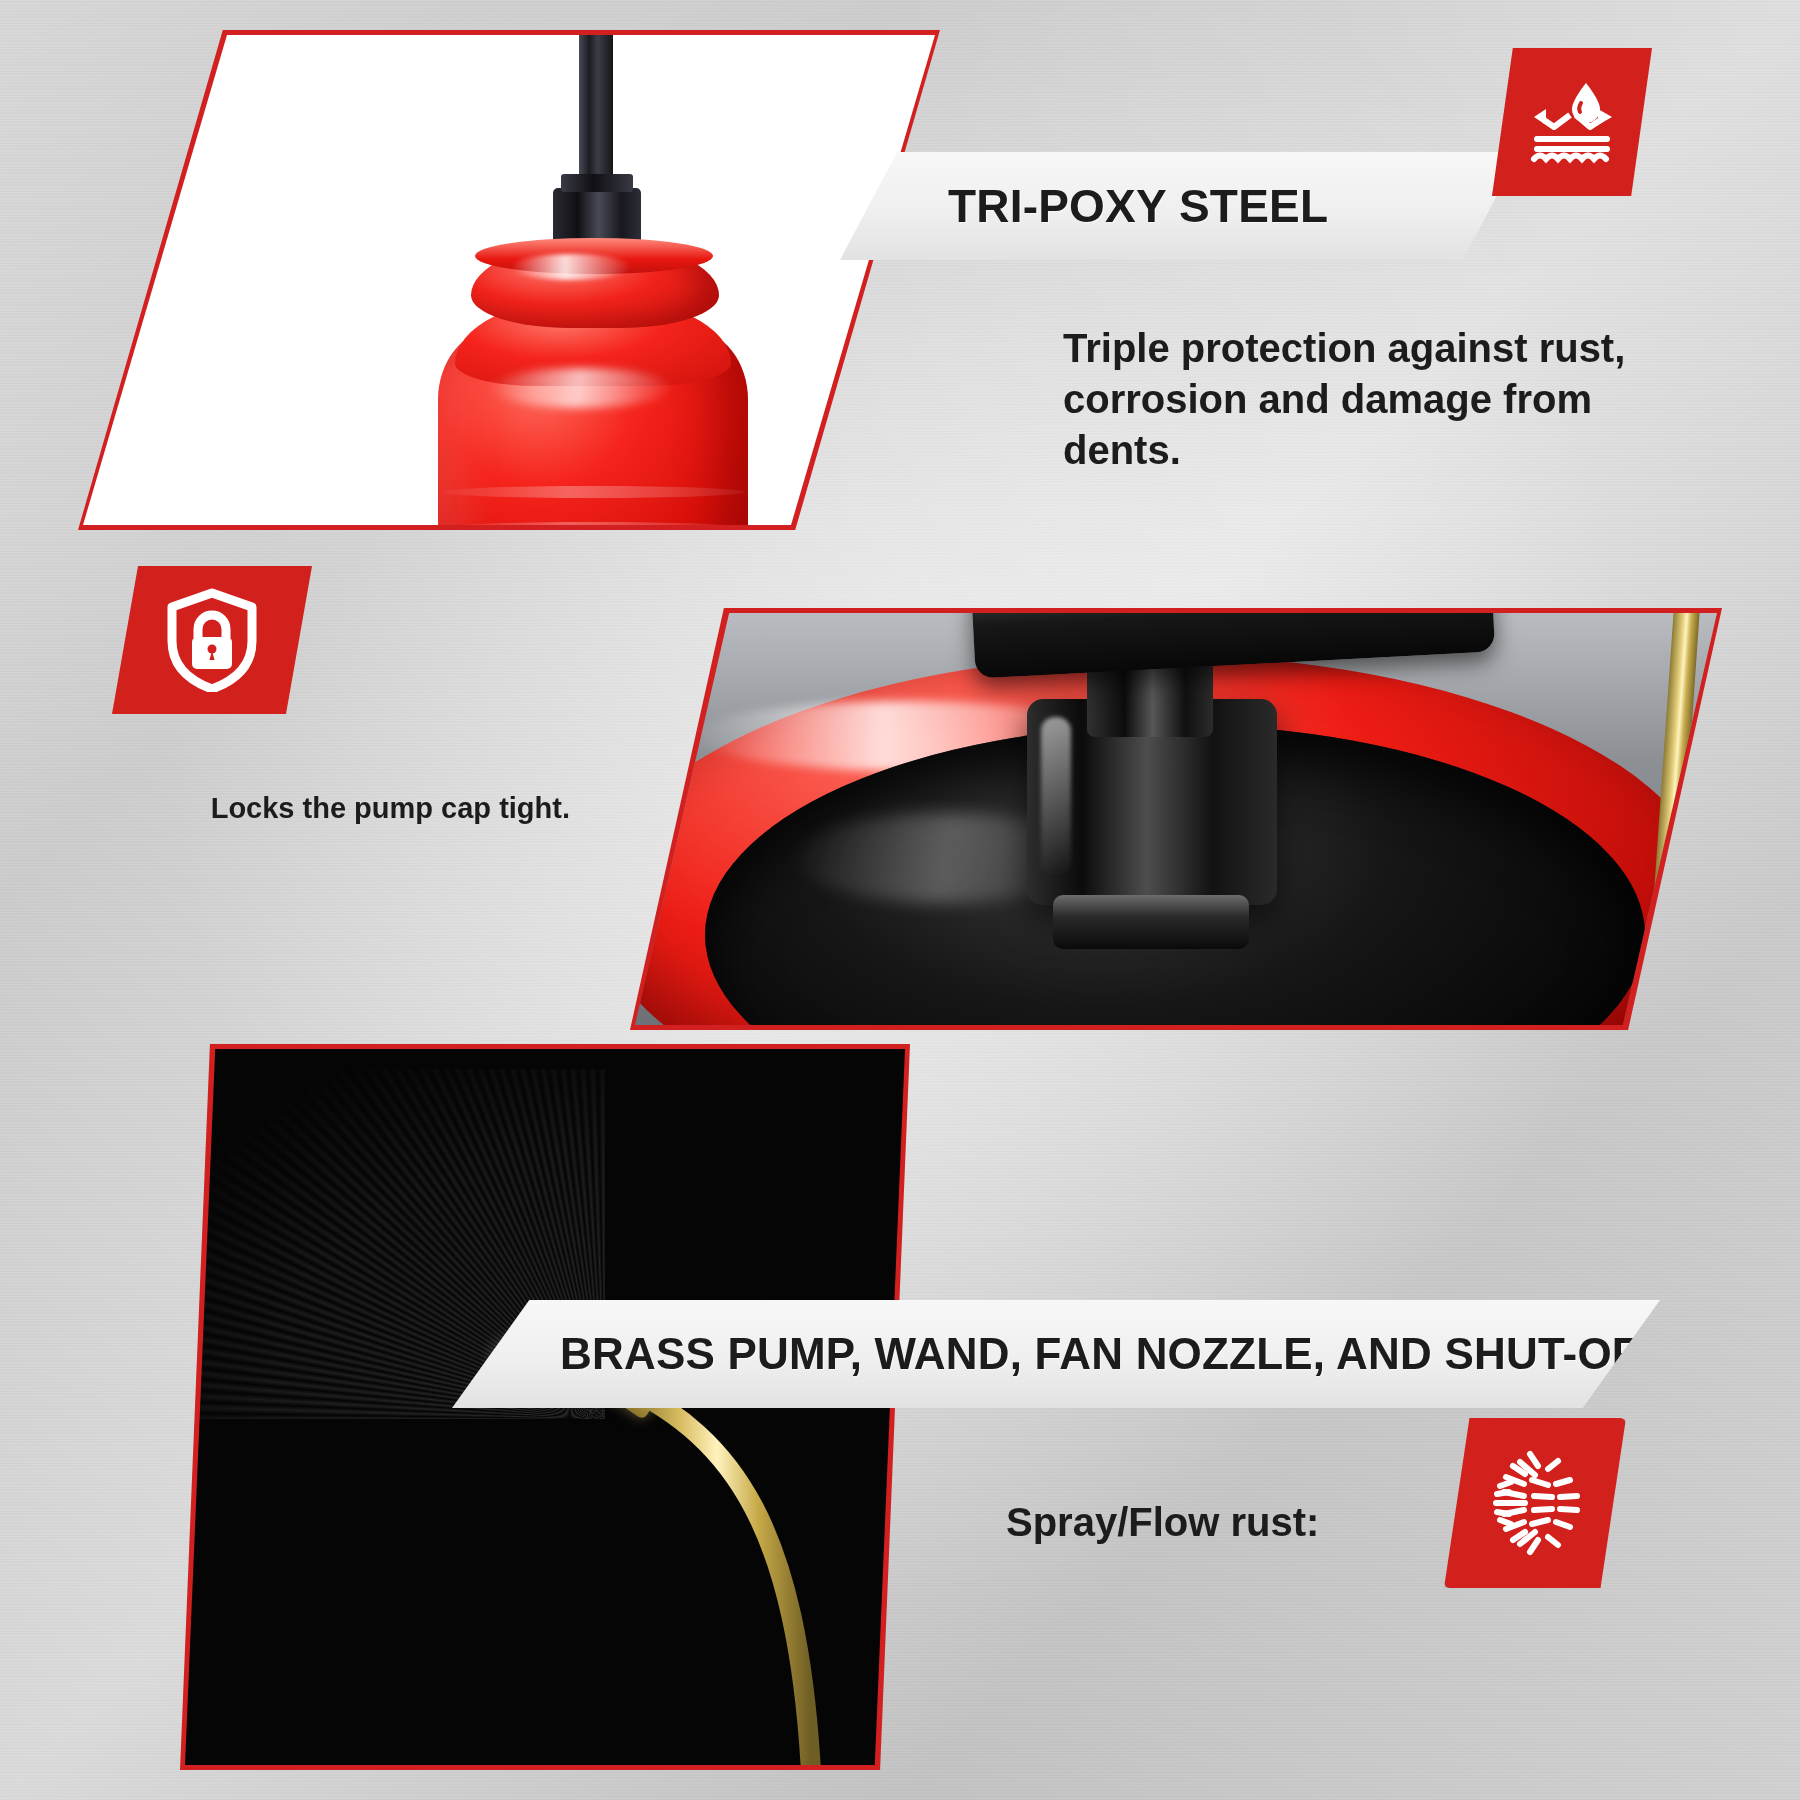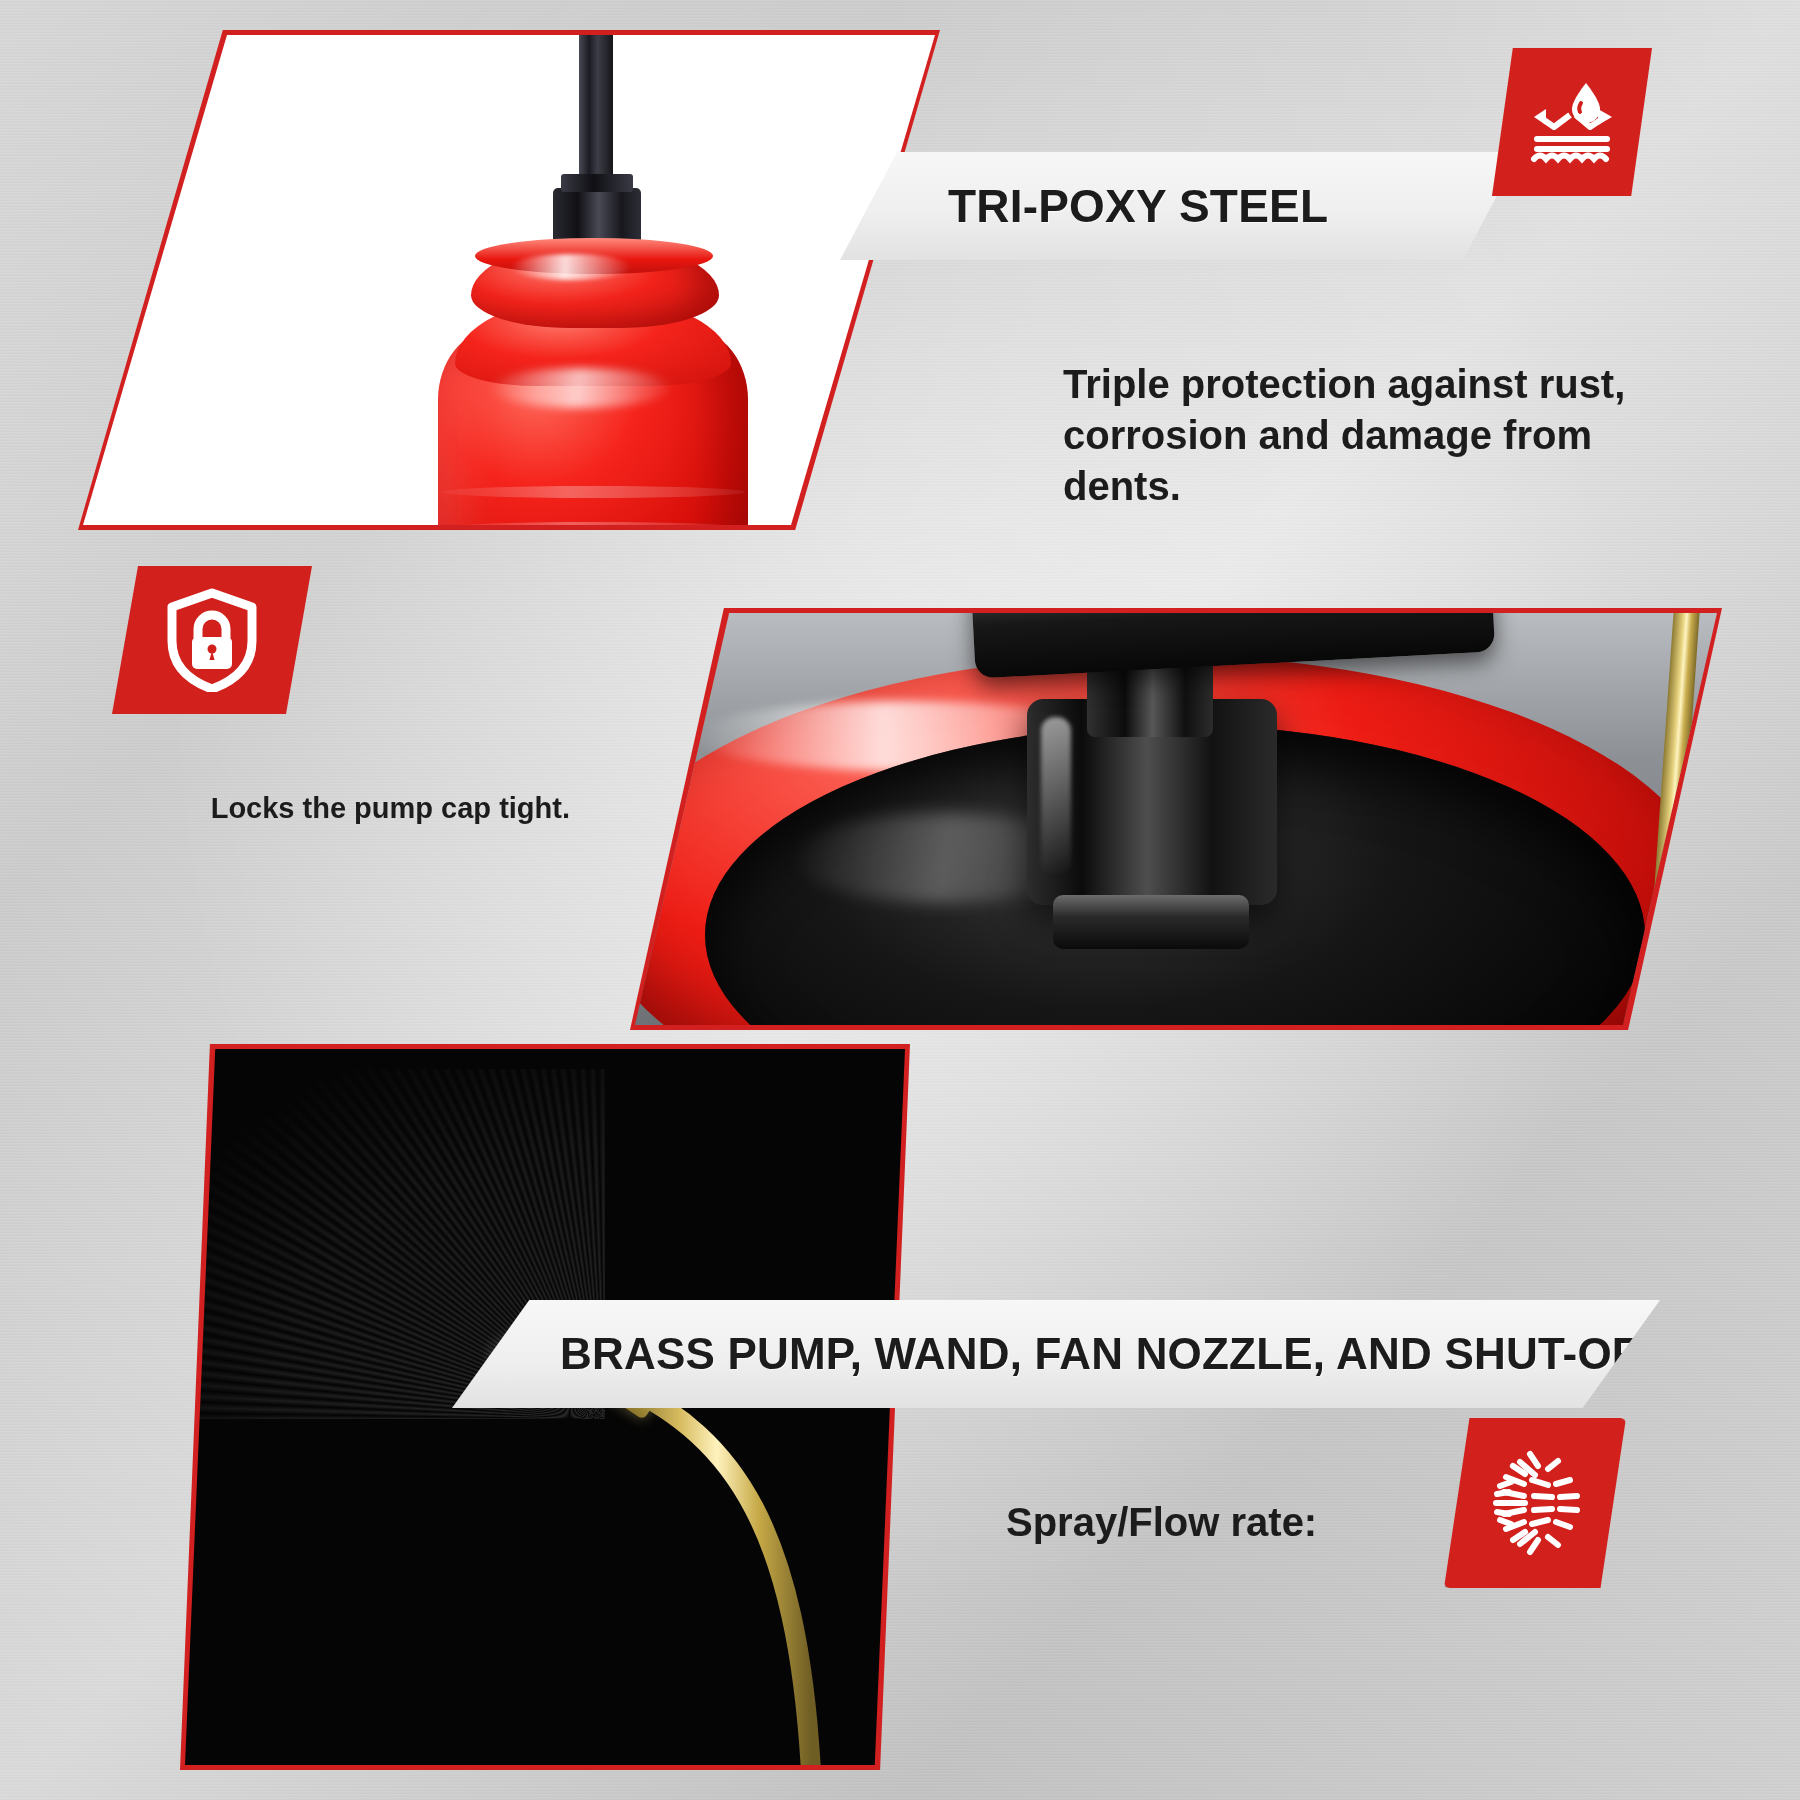--- a/index.html
+++ b/index.html
@@ -144,21 +144,21 @@
   #title1 {
     left: 840px; top: 152px; width: 680px; height: 108px;
     clip-path: polygon(8.4% 0%, 100% 0%, 91.6% 100%, 0% 100%);
     padding-left: 108px;
   }
   #title1 .tb-text { font-size: 46px; }
   #badge1 {
     left: 1492px; top: 48px; width: 160px; height: 148px;
     clip-path: polygon(13% 0%, 100% 0%, 87% 100%, 0% 100%);
   }
-  #copy1 { left: 1063px; top: 323px; width: 600px; font-size: 40px; margin-top: 36px; }
+  #copy1 { left: 1063px; top: 323px; width: 600px; font-size: 40px; }
 
   
   #panel2 {
     left: 630px; top: 608px; width: 1092px; height: 422px;
     clip-path: polygon(8.6% 0%, 100% 0%, 91.4% 100%, 0% 100%);
     border: 0; background: #d21f1f; box-shadow:none;
   }
   #panel2 .frame-in {
     position:absolute; inset:5px;
     clip-path: polygon(8.7% 0%, 100% 0%, 91.3% 100%, 0% 100%);
@@ -452,16 +452,16 @@
         <line x1="76" y1="40" x2="90" y2="36"></line>
         <line x1="80" y1="53" x2="97" y2="52"></line>
         <line x1="80" y1="65" x2="97" y2="66"></line>
         <line x1="76" y1="78" x2="90" y2="83"></line>
         <line x1="68" y1="93" x2="78" y2="101"></line>
       </g>
     </svg>
   </div>
 
   <div class="copy" id="copy3">
-    <div>Spray/Flow rate:</div>
+    <div>Spray/Flow rust:</div>
   </div>
 
 </div>
 
 </body></html>

